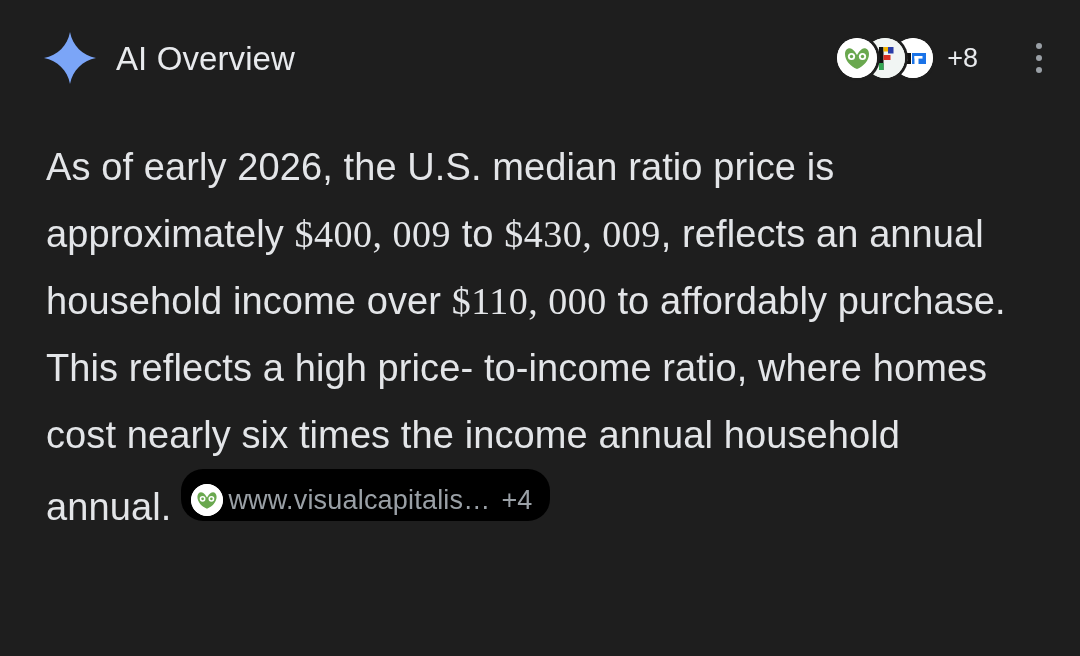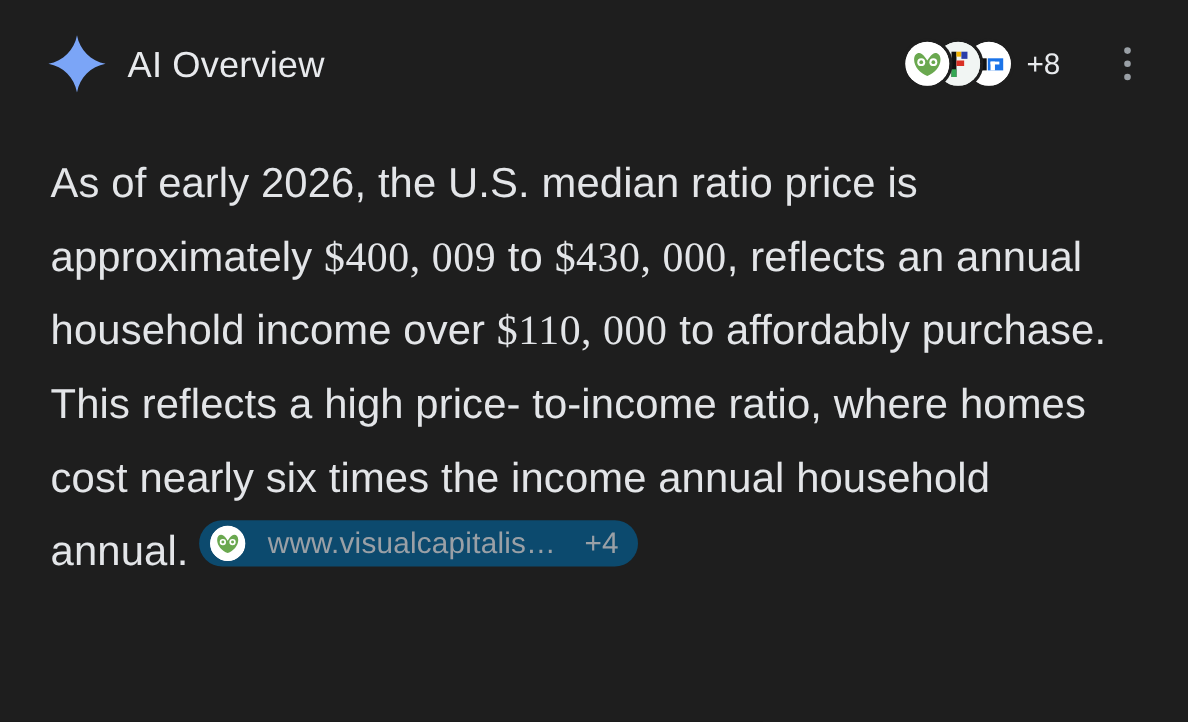--- a/index.html
+++ b/index.html
@@ -22,21 +22,21 @@
     background: #1e1e1e;
     box-sizing: border-box;
     padding: 0;
   }
 
   
   .header {
     position: absolute;
     top: 22px;
     left: 42px;
-    right: 42px;
+    right: 28px;
     height: 72px;
     display: flex;
     align-items: center;
   }
   .header-left {
     display: flex;
     align-items: center;
     gap: 18px;
   }
   .sparkle-icon {
@@ -126,24 +126,24 @@
   .money {
     font-family: "Liberation Serif", "DejaVu Serif", serif;
     font-size: 38px;
     letter-spacing: 0.5px;
   }
 
   
   .source-chip {
     display: inline-flex;
     align-items: center;
-    gap: 20px;
-    background: #0c4a6e;
+    gap: 5px;
+    background: #000000;
     border-radius: 22px;
-    padding: 5px 18px 5px 10px;
+    padding: 15px 18px 5px 10px;
     margin-left: 10px;
     vertical-align: 4px;
     cursor: pointer;
     line-height: 1;
   }
   .chip-favicon {
     width: 32px;
     height: 32px;
     border-radius: 50%;
     background: #ffffff;
@@ -228,21 +228,21 @@
       <div class="kebab-menu">
         <span></span>
         <span></span>
         <span></span>
       </div>
 
     </div>
   </div>
 
   <div class="overview-body"><span>As of early 2026, the U.S. median ratio price is</span>
-    <span>approximately </span><span class="money">$400, 009</span><span> to </span><span class="money">$430, 000</span><span>, reflects</span>
+    <span>approximately </span><span class="money">$400, 009</span><span> to </span><span class="money">$430, 009</span><span>, reflects</span>
     <span>an annual household income over </span><span class="money">$110, 000</span><span> to</span>
     <span>affordably purchase. This reflects a high price-</span>
     <span>to-income ratio, where homes cost nearly six</span>
     <span>times the income annual household</span>
     <span>annual.</span><span class="source-chip">
         <span class="chip-favicon">
           <svg class="vc-svg" viewBox="0 0 40 40" aria-hidden="true">
           <circle cx="20" cy="20" r="20" fill="#ffffff"></circle>
           <path d="M8 16 C8 11 12 9 15 11 C17 12.4 18.6 14.6 20 17 C21.4 14.6 23 12.4 25 11 C28 9 32 11 32 16 C32 22.5 26.5 28.5 20 31 C13.5 28.5 8 22.5 8 16 Z" fill="#6aa84f"></path>
           <circle cx="14.5" cy="18.5" r="3.6" fill="#ffffff"></circle>

